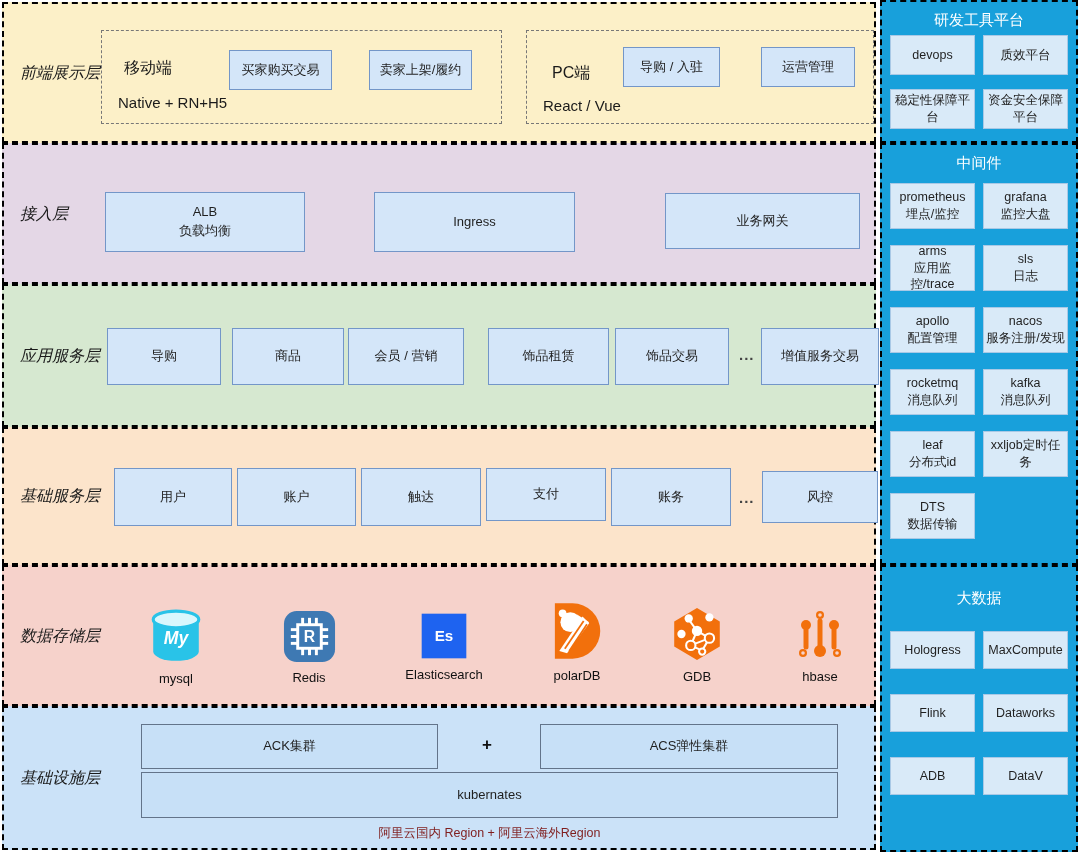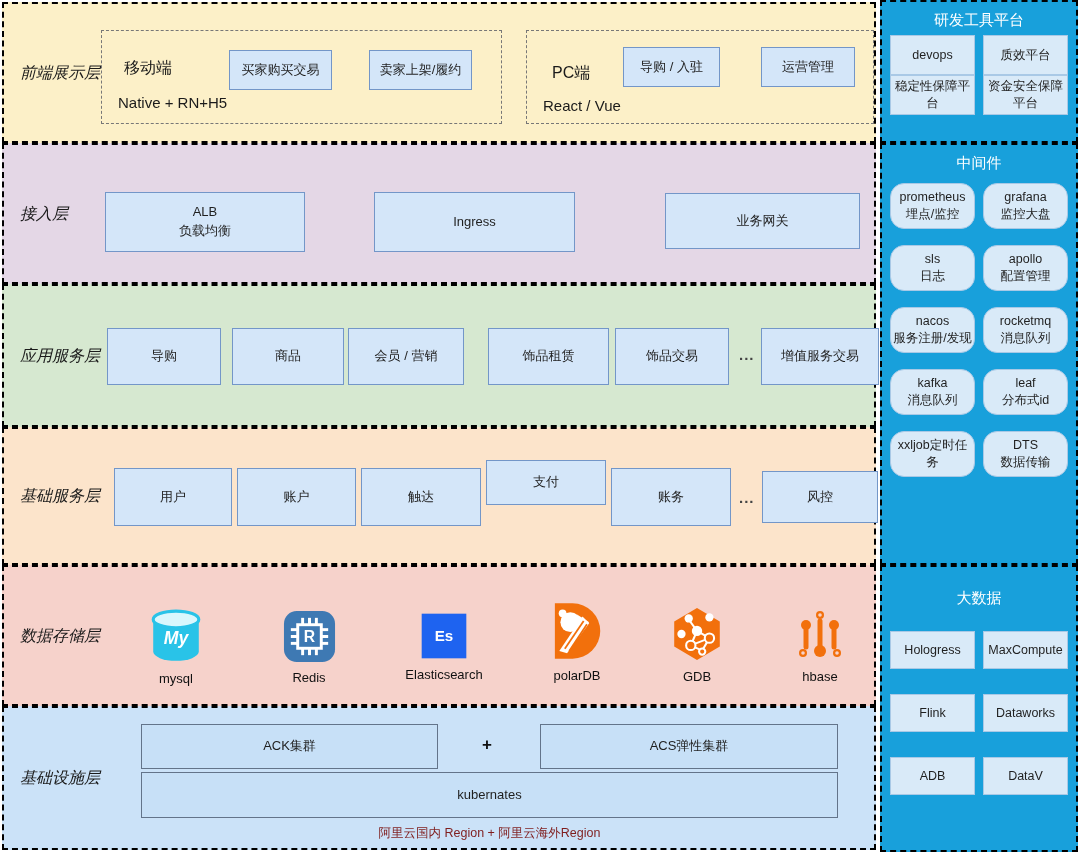--- a/index.html
+++ b/index.html
@@ -45,24 +45,24 @@
     box-sizing:border-box;}
   .p-dev{top:0;height:143px;}
   .p-mid{top:143px;height:422px;}
   .p-big{top:565px;height:287px;}
   .panel-title{text-align:center;color:#fff;font-size:15px;padding-top:9px;}
   .pgrid{display:grid;grid-template-columns:1fr 1fr;column-gap:8px;padding:0 8px;}
   .pbox{background:#d9eaf8;border:1px solid #a9c9e6;box-sizing:border-box;
     display:flex;flex-direction:column;align-items:center;justify-content:center;
     text-align:center;font-size:12.5px;color:#1f1f1f;line-height:1.35;padding:2px;}
   .pbox span:empty{display:none;}
-  .g-dev{margin-top:5px;}
+  .g-dev{row-gap:14px;margin-top:5px;}
   .g-dev .pbox{height:40px;}
   .g-mid{row-gap:16px;margin-top:10px;}
-  .g-mid .pbox{height:46px;border-radius:14px;}
+  .g-mid .pbox{height:46px;}
   .g-big{row-gap:25px;margin-top:23px;}
   .g-big .pbox{height:38px;}
 </style>
 </head>
 <body>
 
 <div id="stage">
 
   <div class="band b-frontend">
     <div class="band-label">前端展示层</div>
@@ -133,21 +133,21 @@
     <div class="band-label">基础服务层</div>
     <div class="node" style="left:110px;top:39px;width:118px;height:58px;">
         <span>用户</span>
       </div>
     <div class="node" style="left:233px;top:39px;width:119px;height:58px;">
         <span>账户</span>
       </div>
     <div class="node" style="left:357px;top:39px;width:120px;height:58px;">
         <span>触达</span>
       </div>
-    <div class="node" style="left:482px;top:31px;width:120px;height:45px;text-align:center;">
+    <div class="node" style="left:482px;top:39px;width:120px;height:53px;text-align:center;">
         <span>支付</span>
       </div>
     <div class="node" style="left:607px;top:39px;width:120px;height:58px;">
         <span>账务</span>
       </div>
     <div class="dots" style="left:735px;top:60px;">...</div>
     <div class="node" style="left:758px;top:42px;width:116px;height:52px;">
         <span>风控</span>
       </div>
   </div>
@@ -292,20 +292,24 @@
     <div class="pgrid g-mid">
       <div class="pbox">
         <span>prometheus</span>
         <span>埋点/监控</span>
       </div>
       <div class="pbox">
         <span>grafana</span>
         <span>监控大盘</span>
       </div>
       <div class="pbox">
+        <span>arms</span>
+        <span>应用监控/trace</span>
+      </div>
+      <div class="pbox">
         <span>sls</span>
         <span>日志</span>
       </div>
       <div class="pbox">
         <span>apollo</span>
         <span>配置管理</span>
       </div>
       <div class="pbox">
         <span>nacos</span>
         <span>服务注册/发现</span>

